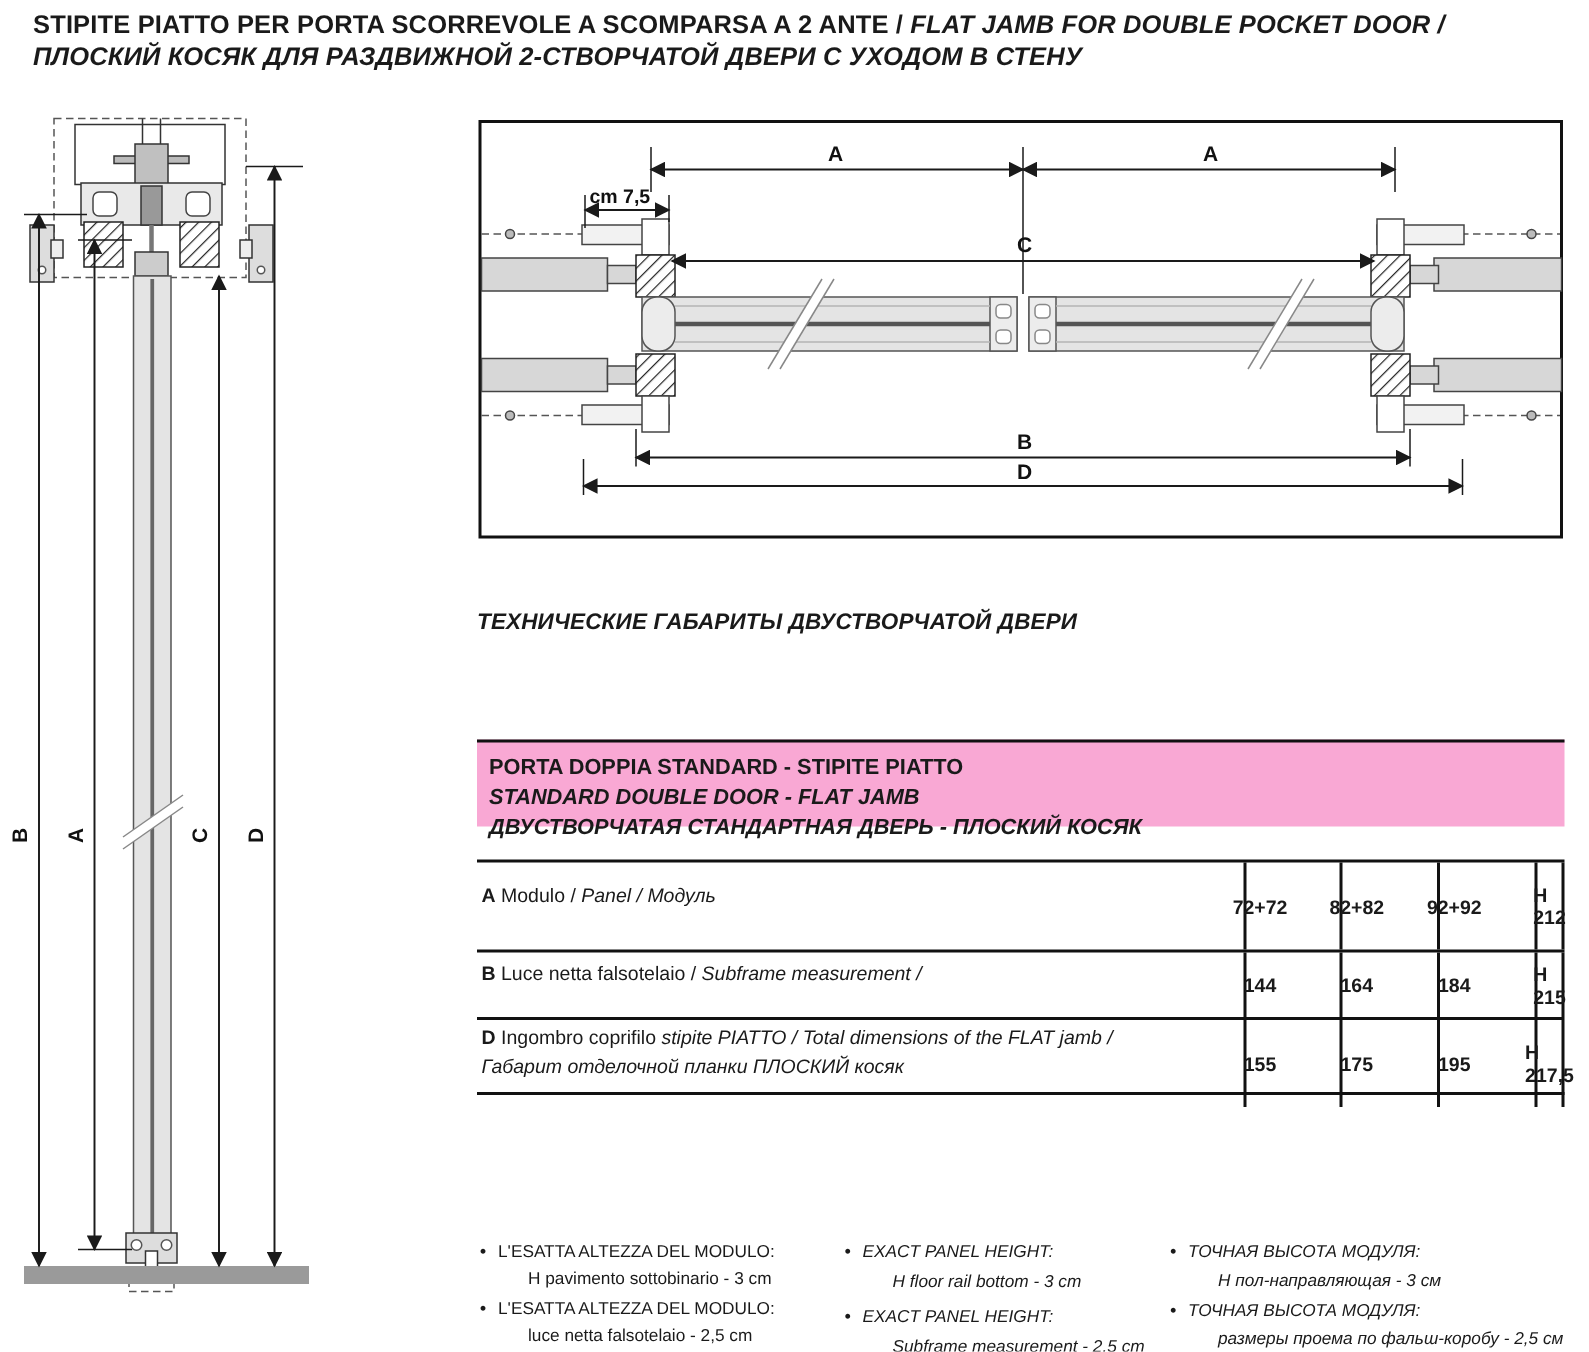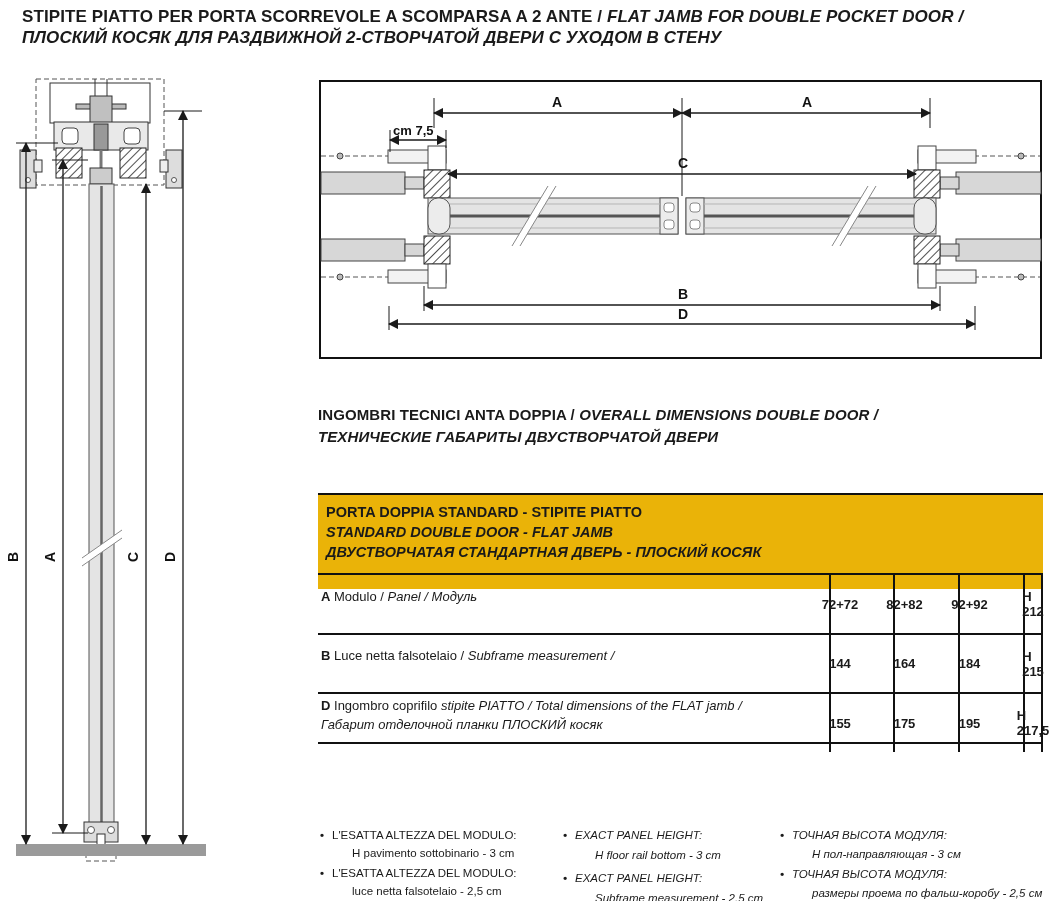--- a/index.html
+++ b/index.html
@@ -9,21 +9,21 @@
   }
   .abs{position:absolute;}
   
   .doc-header{left:22px;top:6px;font-size:17px;font-weight:bold;line-height:21px;letter-spacing:.1px;}
   .it-seg{font-style:normal;}
   .em-seg{font-style:italic;}
   
   .section-title{left:318px;top:404px;font-size:15px;font-weight:bold;line-height:22px;letter-spacing:.1px;}
   
   .band{
-    left:318px;top:493px;width:725px;height:96px;background:#eab308;
+    left:318px;top:493px;width:725px;height:58px;background:#f9a8d4;
     border-top:2px solid #111;box-sizing:border-box;
     font-size:14.5px;font-weight:bold;line-height:20px;padding:7px 0 0 8px;
   }
   
   .spec-table{left:318px;top:573px;width:725px;border-bottom:2px solid #111;}
   .trow{display:grid;grid-template-columns:467px 64px 65px 65px 64px;border-top:2px solid #111;box-sizing:border-box;}
   .trow .desc{
     display:flex;flex-direction:column;justify-content:center;
     font-size:13px;line-height:19px;padding:2px 6px 18px 3px;box-sizing:border-box;
   }
@@ -235,21 +235,20 @@
   </g>
   <text x="557" y="107" text-anchor="middle" font-size="14">A</text>
   <text x="807" y="107" text-anchor="middle" font-size="14">A</text>
   <text x="393" y="135" text-anchor="start" font-size="13" font-weight="normal">cm 7,5</text>
   <text x="683" y="168" text-anchor="middle" font-size="14">C</text>
   <text x="683" y="299" text-anchor="middle" font-size="14">B</text>
   <text x="683" y="319" text-anchor="middle" font-size="14">D</text>
 </svg>
 
 <div class="abs section-title">
-  <div><span class="it-seg">INGOMBRI TECNICI ANTA DOPPIA / </span><span class="em-seg">OVERALL DIMENSIONS DOUBLE DOOR /</span></div>
   <div class="em-seg">ТЕХНИЧЕСКИЕ ГАБАРИТЫ ДВУСТВОРЧАТОЙ ДВЕРИ</div>
 </div>
 
 <div class="abs band">
   <div>PORTA DOPPIA STANDARD - STIPITE PIATTO</div>
   <div class="em-seg">STANDARD DOUBLE DOOR - FLAT JAMB</div>
   <div class="em-seg">ДВУСТВОРЧАТАЯ СТАНДАРТНАЯ ДВЕРЬ - ПЛОСКИЙ КОСЯК</div>
 </div>
 
 <div class="abs spec-table">
@@ -257,21 +256,21 @@
   <div class="trow" style="height:60px;">
     <div class="desc">
       <div><span class="letter">A</span> <span>Modulo / </span><span class="em-seg">Panel / Модуль</span></div>
     </div>
     <div class="val">72+72</div>
     <div class="val">82+82</div>
     <div class="val">92+92</div>
     <div class="val">H 212</div>
   </div>
 
-  <div class="trow" style="height:59px;">
+  <div class="trow" style="height:45px;">
     <div class="desc">
       <div><span class="letter">B</span> <span>Luce netta falsotelaio / </span><span class="em-seg">Subframe measurement /</span></div>
     </div>
     <div class="val">144</div>
     <div class="val">164</div>
     <div class="val">184</div>
     <div class="val">H 215</div>
   </div>
 
 

